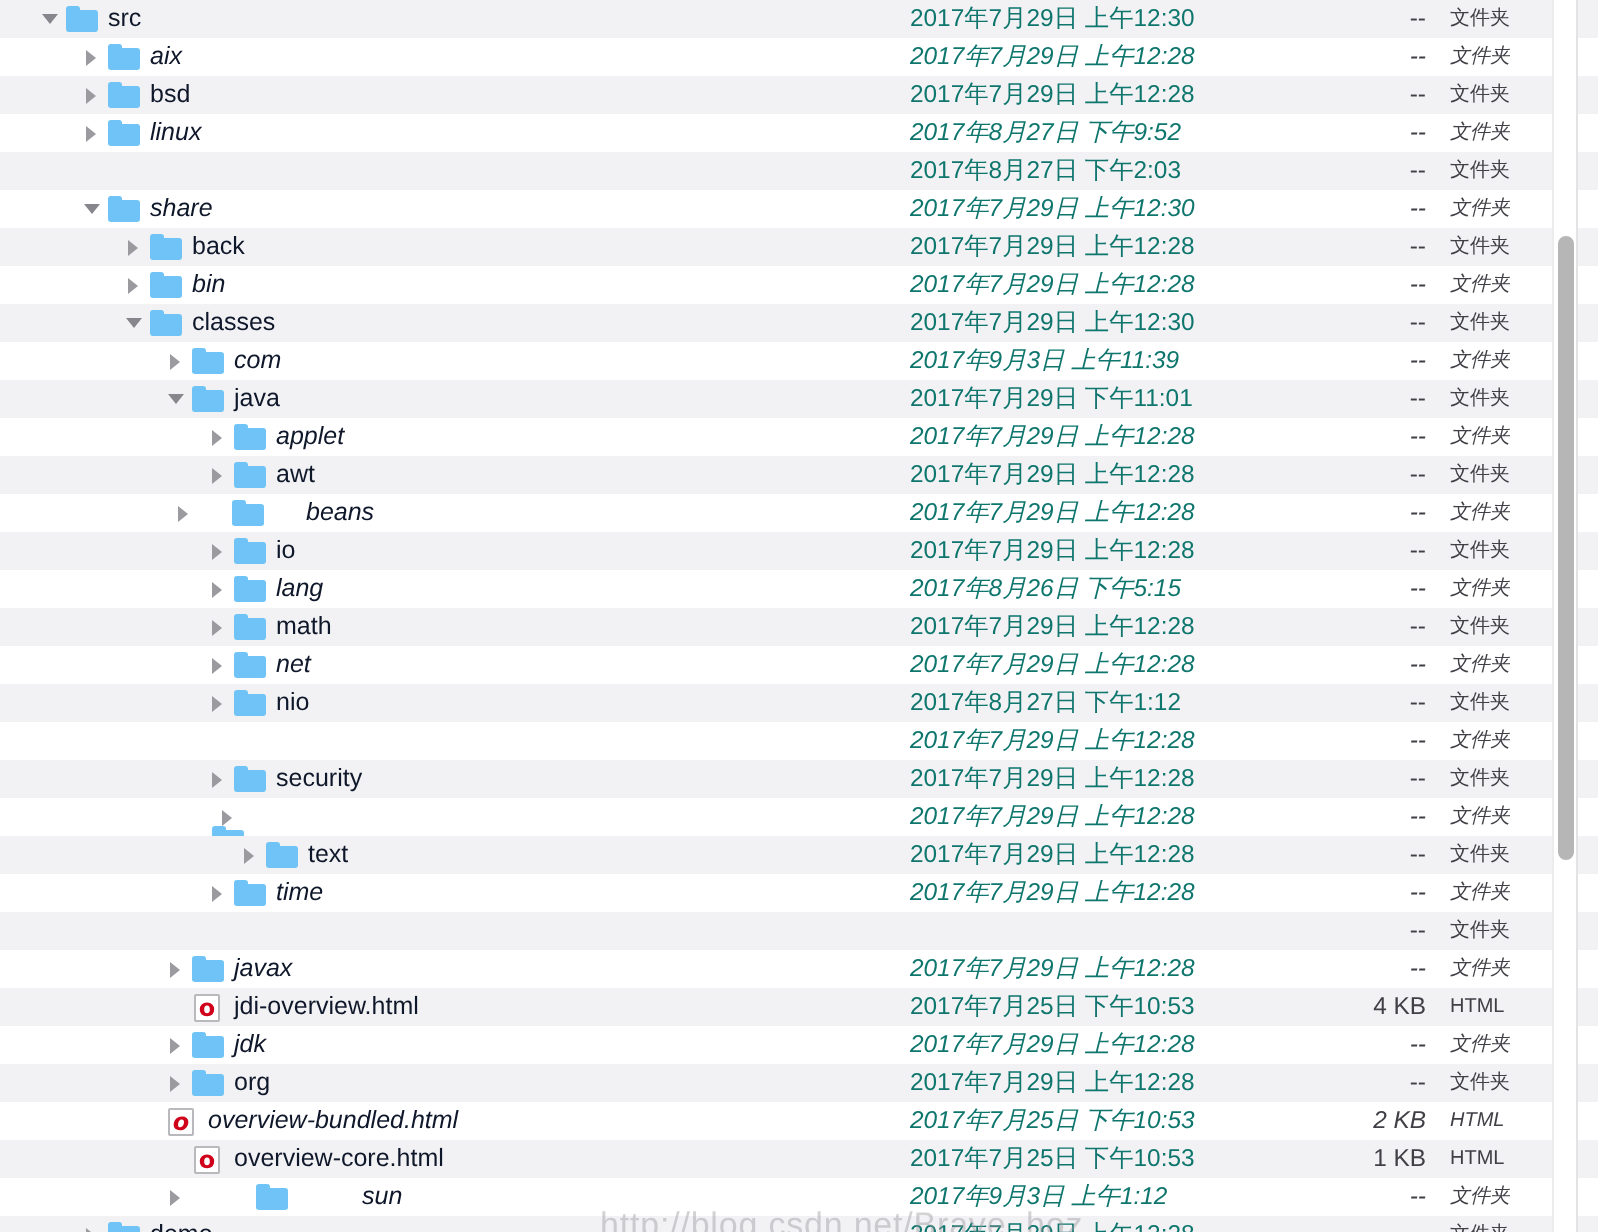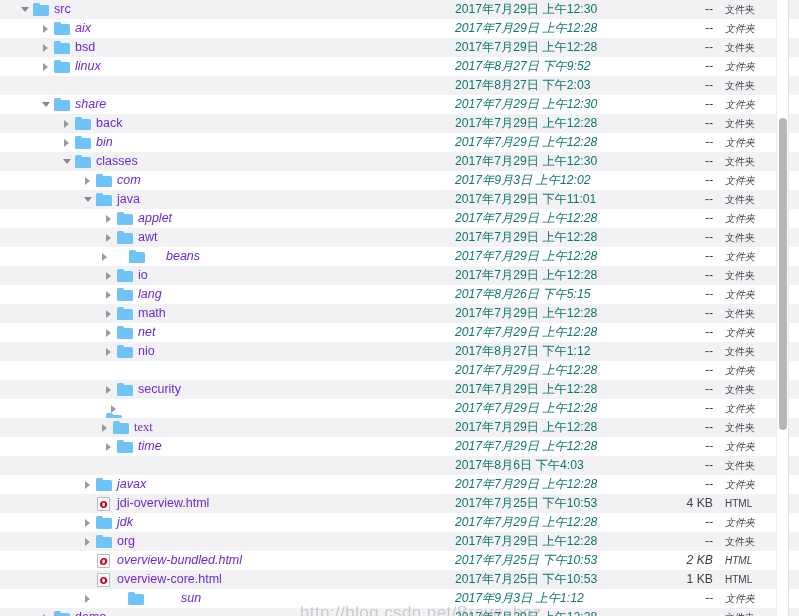--- a/index.html
+++ b/index.html
@@ -119,21 +119,21 @@
     font-family: "DejaVu Sans", sans-serif;
     font-weight: bold;
     font-size: 12px;
     line-height: 15px;
     color: #d0021b;
   }
 
   .name-text {
     padding-left: 3px;
     font-size: 12.5px;
-    color: #6d28d9;
+    color: #0f172a;
   }
 
   
   .cell-date {
     position: absolute;
     left: 455px; top: 0;
     height: 19px;
     font-size: 12.2px;
     color: #0f766e;
   }
@@ -347,21 +347,21 @@
         <div class="cell-name" style="left: 83px;">
           <span class="twisty closed"></span>
           <span class="icon-wrap">
             <span class="folder-icon">
               <span class="tab"></span>
               <span class="body"></span>
             </span>
           </span>
           <span class="name-text">com</span>
         </div>
-        <div class="cell-date">2017年9月3日 上午12:02</div>
+        <div class="cell-date">2017年9月3日 上午11:39</div>
         <div class="cell-size">--</div>
         <div class="cell-kind">文件夹</div>
       </div>
       <div class="row odd">
         <div class="cell-name" style="left: 83px;">
           <span class="twisty open"></span>
           <span class="icon-wrap">
             <span class="folder-icon">
               <span class="tab"></span>
               <span class="body"></span>
@@ -397,21 +397,21 @@
               <span class="body"></span>
             </span>
           </span>
           <span class="name-text">awt</span>
         </div>
         <div class="cell-date">2017年7月29日 上午12:28</div>
         <div class="cell-size">--</div>
         <div class="cell-kind">文件夹</div>
       </div>
       <div class="row even">
-        <div class="cell-name" style="left: 100px; gap: 16px;">
+        <div class="cell-name" style="left: 87px; gap: 16px;">
           <span class="twisty closed"></span>
           <span class="icon-wrap">
             <span class="folder-icon">
               <span class="tab"></span>
               <span class="body"></span>
             </span>
           </span>
           <span class="name-text">beans</span>
         </div>
         <div class="cell-date">2017年7月29日 上午12:28</div>
@@ -532,21 +532,21 @@
               <span class="body"></span>
             </span>
           </span>
           <span class="name-text">sql</span>
         </div>
         <div class="cell-date">2017年7月29日 上午12:28</div>
         <div class="cell-size">--</div>
         <div class="cell-kind">文件夹</div>
       </div>
       <div class="row odd">
-        <div class="cell-name" style="left: 100px; font-family: Liberation Serif, serif;">
+        <div class="cell-name" style="left: 120px;">
           <span class="twisty closed"></span>
           <span class="icon-wrap">
             <span class="folder-icon">
               <span class="tab"></span>
               <span class="body"></span>
             </span>
           </span>
           <span class="name-text">text</span>
         </div>
         <div class="cell-date">2017年7月29日 上午12:28</div>
@@ -572,21 +572,20 @@
         <div class="cell-name" style="left: 104px; margin-top: 44px;">
           <span class="twisty closed"></span>
           <span class="icon-wrap">
             <span class="folder-icon">
               <span class="tab"></span>
               <span class="body"></span>
             </span>
           </span>
           <span class="name-text">util</span>
         </div>
-        <div class="cell-date">2017年8月6日 下午4:03</div>
         <div class="cell-size">--</div>
         <div class="cell-kind">文件夹</div>
       </div>
       <div class="row even">
         <div class="cell-name" style="left: 83px;">
           <span class="twisty closed"></span>
           <span class="icon-wrap">
             <span class="folder-icon">
               <span class="tab"></span>
               <span class="body"></span>
@@ -634,21 +633,21 @@
               <span class="body"></span>
             </span>
           </span>
           <span class="name-text">org</span>
         </div>
         <div class="cell-date">2017年7月29日 上午12:28</div>
         <div class="cell-size">--</div>
         <div class="cell-kind">文件夹</div>
       </div>
       <div class="row even">
-        <div class="cell-name" style="left: 83px;">
+        <div class="cell-name" style="left: 70px;">
           <span class="twisty none"></span>
           <span class="icon-wrap">
             <span class="doc-icon"></span>
           </span>
           <span class="name-text">overview-bundled.html</span>
         </div>
         <div class="cell-date">2017年7月25日 下午10:53</div>
         <div class="cell-size">2 KB</div>
         <div class="cell-kind">HTML</div>
       </div>

